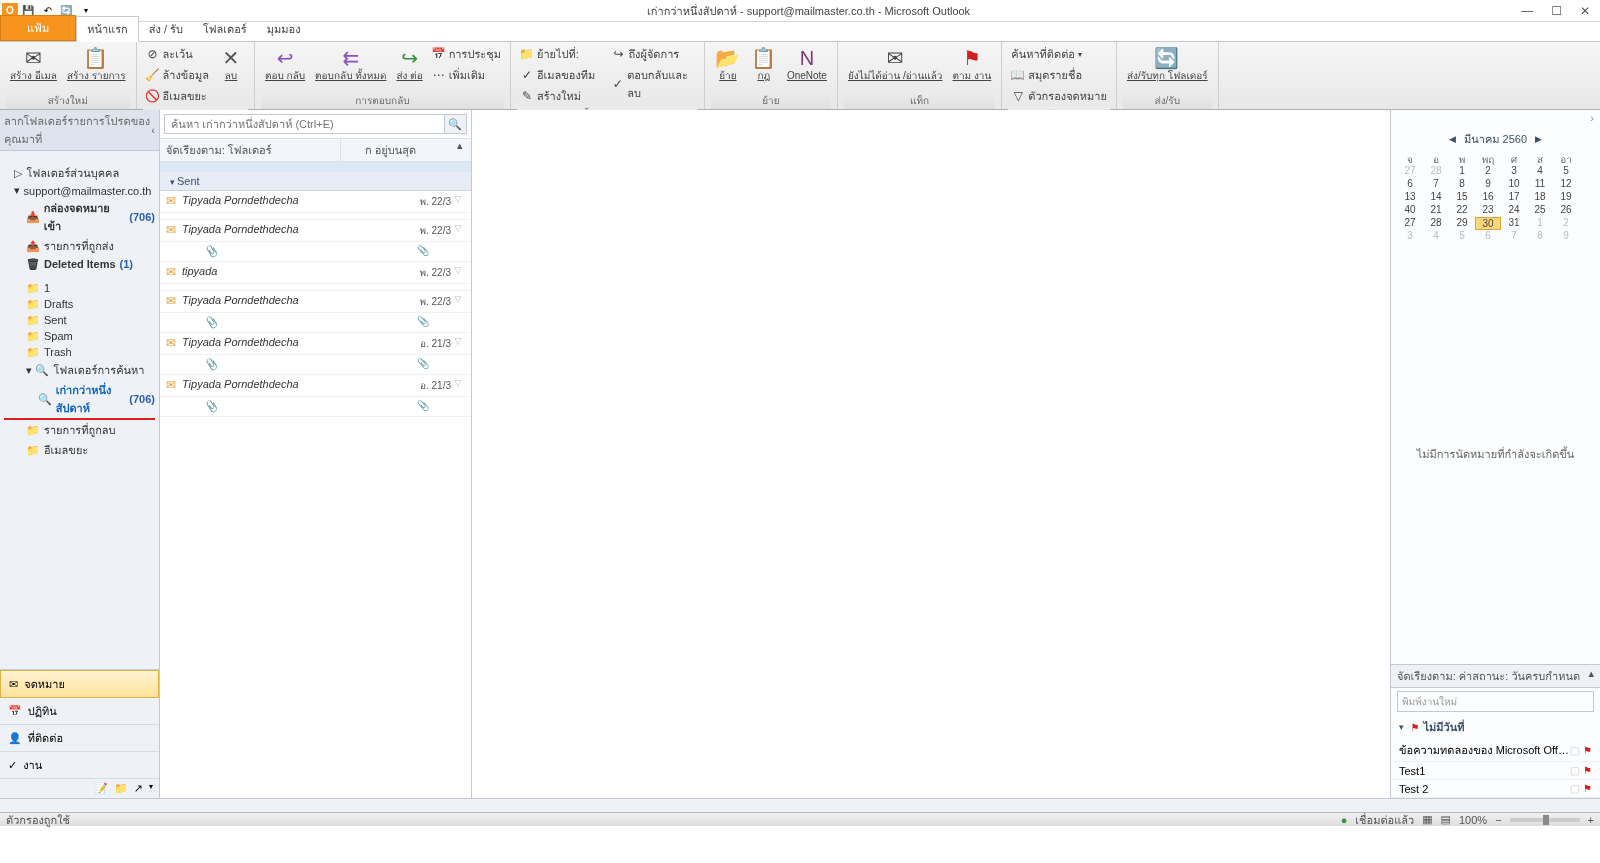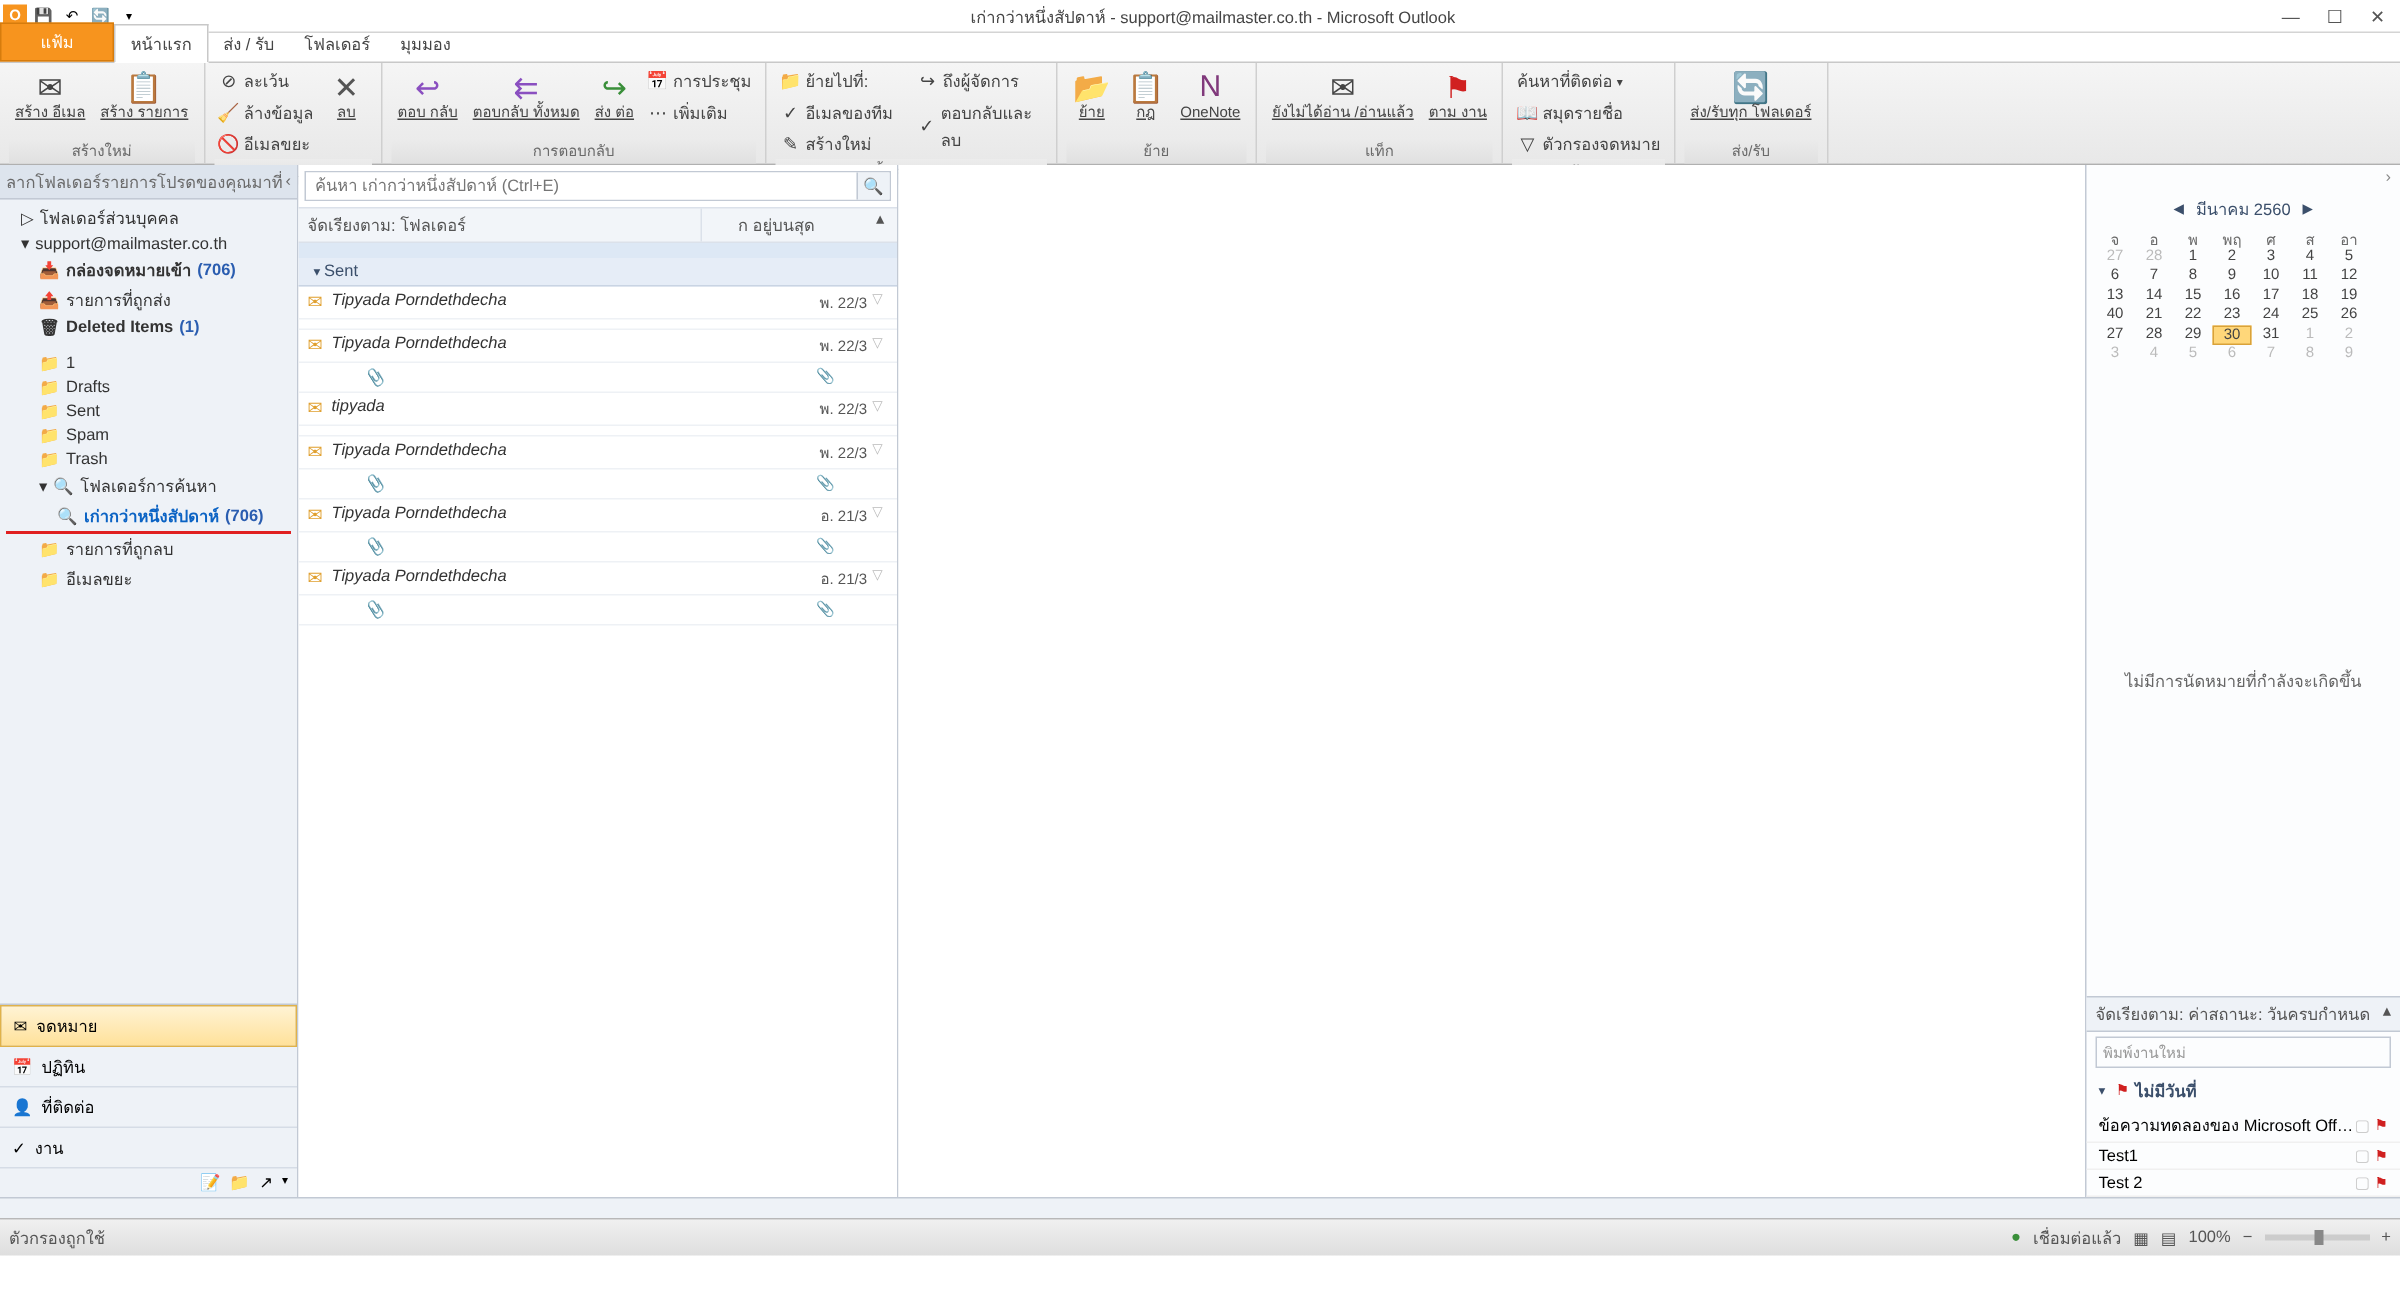--- a/index.html
+++ b/index.html
@@ -18,36 +18,36 @@
 .rgroup{border-right:1px solid #cfcfcf;padding:2px 6px 0;display:flex;flex-direction:column;}
 .rgroup .btns{display:flex;gap:2px;flex:1;}
 .rgroup .glabel{text-align:center;color:#6a6a6a;font-size:10px;padding:1px 0;background:linear-gradient(#ececec,#e0e0e0);}
 .rbtn{display:flex;flex-direction:column;align-items:center;justify-content:flex-start;padding:2px 4px;min-width:34px;cursor:pointer;color:#444;}
 .rbtn.small{flex-direction:row;min-width:auto;gap:3px;padding:1px 3px;font-size:10px;}
 .rbtn .ricon{width:24px;height:24px;display:flex;align-items:center;justify-content:center;font-size:20px;}
 .rbtn.small .ricon{width:14px;height:14px;font-size:12px;}
 .rbtn .rlabel{font-size:10px;text-align:right;line-height:11px;text-decoration:underline;}
 .smallstack{display:flex;flex-direction:column;gap:1px;}
 .mainarea{display:flex;height:688px;}
-.navpane{width:199px;background:#eef2f7;border-right:1px solid #c2c9d4;display:flex;flex-direction:column;}
+.navpane{width:160px;background:#eef2f7;border-right:1px solid #c2c9d4;display:flex;flex-direction:column;gap:10px;}
 .navhead{background:#dde4ed;padding:2px 4px;color:#6a6a6a;font-size:10px;display:flex;justify-content:space-between;align-items:center;border-bottom:1px solid #c2c9d4;}
 .foldertree{flex:1;padding:2px 0;overflow:auto;}
 .fnode{padding:1px 4px 1px 14px;display:flex;align-items:center;gap:4px;cursor:pointer;color:#333;}
 .fnode.l2{padding-left:26px;}
 .fnode.l3{padding-left:38px;}
 .fnode .ficon{width:14px;height:14px;display:inline-flex;align-items:center;justify-content:center;font-size:11px;}
 .fnode .count{color:#2a5db0;text-align:center;}
 .fnode.bold{font-weight:bold;}
 .fnode.sel{color:#0b63c4;}
 .redline{display:block;height:0;border-bottom:2px solid #e02020;margin:0 4px;}
 .navbtns{border-top:1px solid #c2c9d4;}
 .navbtn{display:flex;align-items:center;gap:6px;padding:4px 8px;cursor:pointer;border-bottom:1px solid #d5dce6;}
 .navbtn.active{background:linear-gradient(#fff3d4,#ffe19a);border:1px solid #e0b24a;}
 .navsmall{display:flex;justify-content:flex-end;padding:3px 6px;gap:6px;}
-.listpane{width:400px;border-right:1px solid #c2c9d4;display:flex;flex-direction:column;background:#fff;}
+.listpane{width:312px;border-right:1px solid #c2c9d4;display:flex;flex-direction:column;background:#fff;}
 .searchbox{margin:4px;display:flex;border:1px solid #c2c9d4;}
 .searchbox input{flex:1;border:none;padding:3px 6px;font-size:11px;outline:none;}
 .searchbox .sbtn{width:22px;display:flex;align-items:center;justify-content:center;background:#eef2f7;border-left:1px solid #c2c9d4;cursor:pointer;}
 .listhead{display:flex;background:#f2f5f9;border-top:1px solid #dbe1ea;border-bottom:1px solid #dbe1ea;font-size:10px;color:#555;gap:18px;}
 .listhead .lh1{flex:1;padding:2px 6px;border-right:1px solid #dbe1ea;}
 .listhead .lh2{width:80px;padding:2px 6px;}
 .listhead .lh3{width:14px;}
 .listgroup{background:#e6edf7;border-bottom:1px solid #c9d4e3;padding:3px 10px;color:#3b4f6b;font-size:11px;}
 .listgroup::before{content:"▾ ";font-size:9px;}
 .msgrow{display:flex;align-items:flex-start;padding:3px 6px;border-bottom:1px solid #eef1f5;cursor:pointer;}
@@ -68,21 +68,21 @@
 .calcell.today{background:#ffd77a;border:1px solid #d9a23a;}
 .calcell.bold{font-weight:normal;}
 .rightmsg{flex:1;display:flex;align-items:center;justify-content:center;color:#666;font-size:11px;padding:10px;text-align:center;}
 .taskhead{background:#eef2f7;border-top:1px solid #c2c9d4;border-bottom:1px solid #c2c9d4;padding:2px 6px;font-size:10px;color:#555;display:flex;justify-content:space-between;}
 .taskinput{margin:3px 6px;border:1px solid #c2c9d4;padding:2px 4px;color:#999;font-size:10px;}
 .taskgroup{padding:3px 8px;display:flex;align-items:center;gap:4px;color:#3b4f6b;}
 .taskrow{display:flex;align-items:center;padding:2px 8px;border-bottom:1px solid #f0f0f0;}
 .taskrow .tname{flex:1;white-space:nowrap;overflow:hidden;text-overflow:ellipsis;}
 .flagicon{color:#d02020;font-size:10px;margin-left:3px;}
 .folderbar{height:14px;background:#eef2f7;border-top:1px solid #c2c9d4;}
-.statusbar{height:25px;background:linear-gradient(#f0f0f0,#dedede);border-top:1px solid #b8b8b8;display:flex;align-items:center;padding:0 6px;color:#555;}
+.statusbar{height:14px;background:linear-gradient(#f0f0f0,#dedede);border-top:1px solid #b8b8b8;display:flex;align-items:center;padding:0 6px;color:#555;}
 .statusbar .sleft{flex:1;}
 .statusbar .sright{display:flex;align-items:center;gap:8px;}
 </style>
 </head>
 <body>
 
 <div class="titlebar">
   <div class="qat">
     <span class="qat-icon" style="background:#f7941e;color:#fff;font-weight:bold;">O</span>
     <span class="qat-icon" style="color:#3a6fb7;">💾</span>

